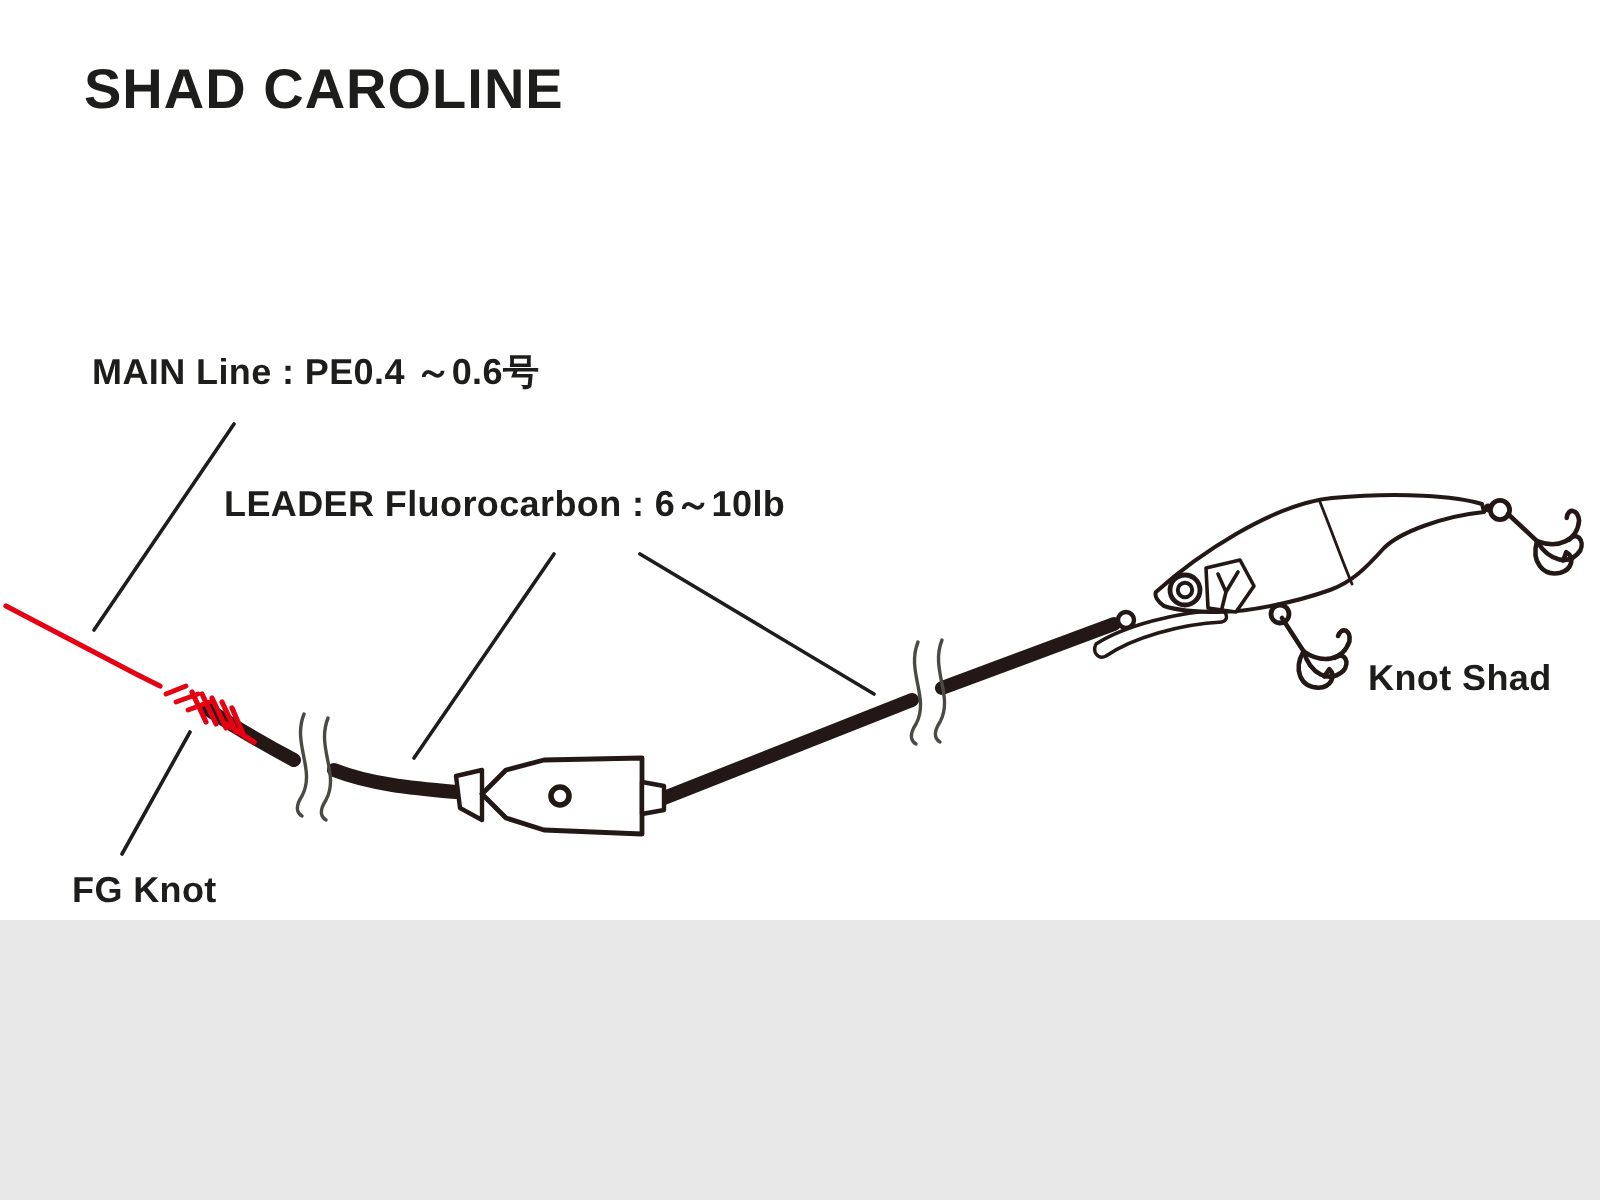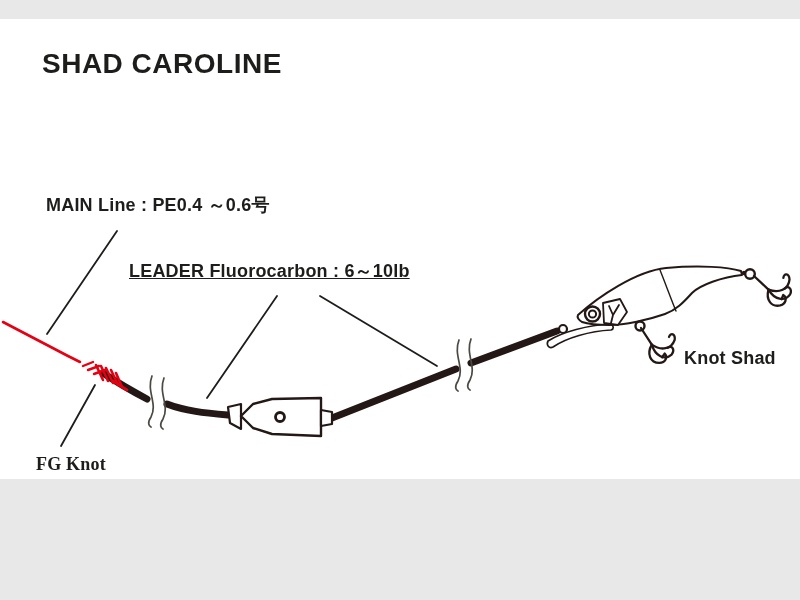--- a/index.html
+++ b/index.html
@@ -6,21 +6,21 @@
     --ink:#1d1d1b;
     --main-line-red:#e50012;
     --leader-black:#231815;
     --break-mark-gray:#4a4a44;
     --background:#ffffff;
   }
   html,body{margin:0;padding:0;}
   body{background:#e8e8e8;font-family:"Liberation Sans",sans-serif;}
   .stage{
     position:relative;width:800px;height:460px;background:var(--background);
-    overflow:hidden;color:var(--ink);margin-top:19px;
+    overflow:hidden;color:var(--ink);
   }
   .stage svg{position:absolute;left:0;top:0;}
   .lbl{position:absolute;white-space:nowrap;color:var(--ink);line-height:1.1;}
   .title{font-size:28px;font-weight:700;letter-spacing:.5px;}
   .anno{font-size:18px;font-weight:700;letter-spacing:.2px;}
 
   
   .ptr{stroke:var(--ink);stroke-width:1.8;fill:none;stroke-linecap:round;}
   .red{stroke:var(--main-line-red);fill:none;stroke-linecap:round;}
   .lead{stroke:var(--leader-black);stroke-width:7;fill:none;stroke-linecap:round;}
@@ -103,19 +103,19 @@
           <path class="thin" stroke-width="2.3" d="M13,15 C23,20 33,17 35,7 C35,1 30,0 29,5"></path>
         </g>
       </g>
     </g>
   </svg>
 
   <div class="lbl title" style="left:42px;top:30px;">SHAD CAROLINE</div>
 
   <div class="lbl anno" style="left:46px;top:177px;">MAIN Line : PE0.4 ～0.6号</div>
 
-  <div class="lbl anno" style="left:129px;top:243px;text-decoration:underline;">LEADER Fluorocarbon : 6～10lb</div>
+  <div class="lbl anno" style="left:112px;top:243px;">LEADER Fluorocarbon : 6～10lb</div>
 
-  <div class="lbl anno" style="left:36px;top:436px;font-family:Liberation Serif, serif;">FG Knot</div>
+  <div class="lbl anno" style="left:36px;top:436px;">FG Knot</div>
 
 
   <div class="lbl anno" style="left:684px;top:330px;">Knot Shad</div>
 </div>
 
 </body></html>

